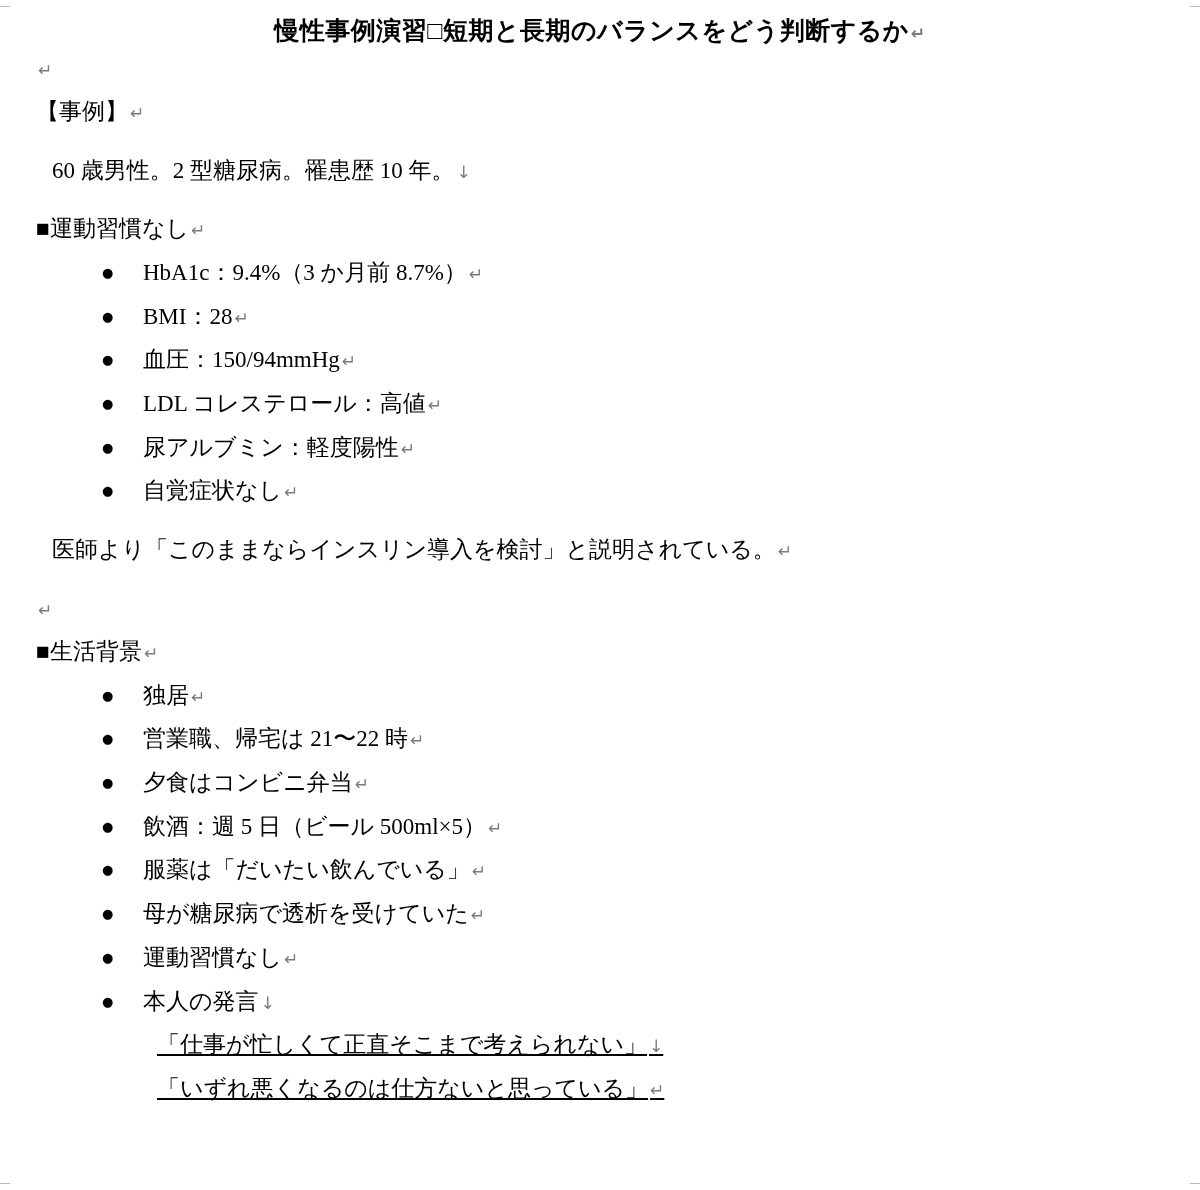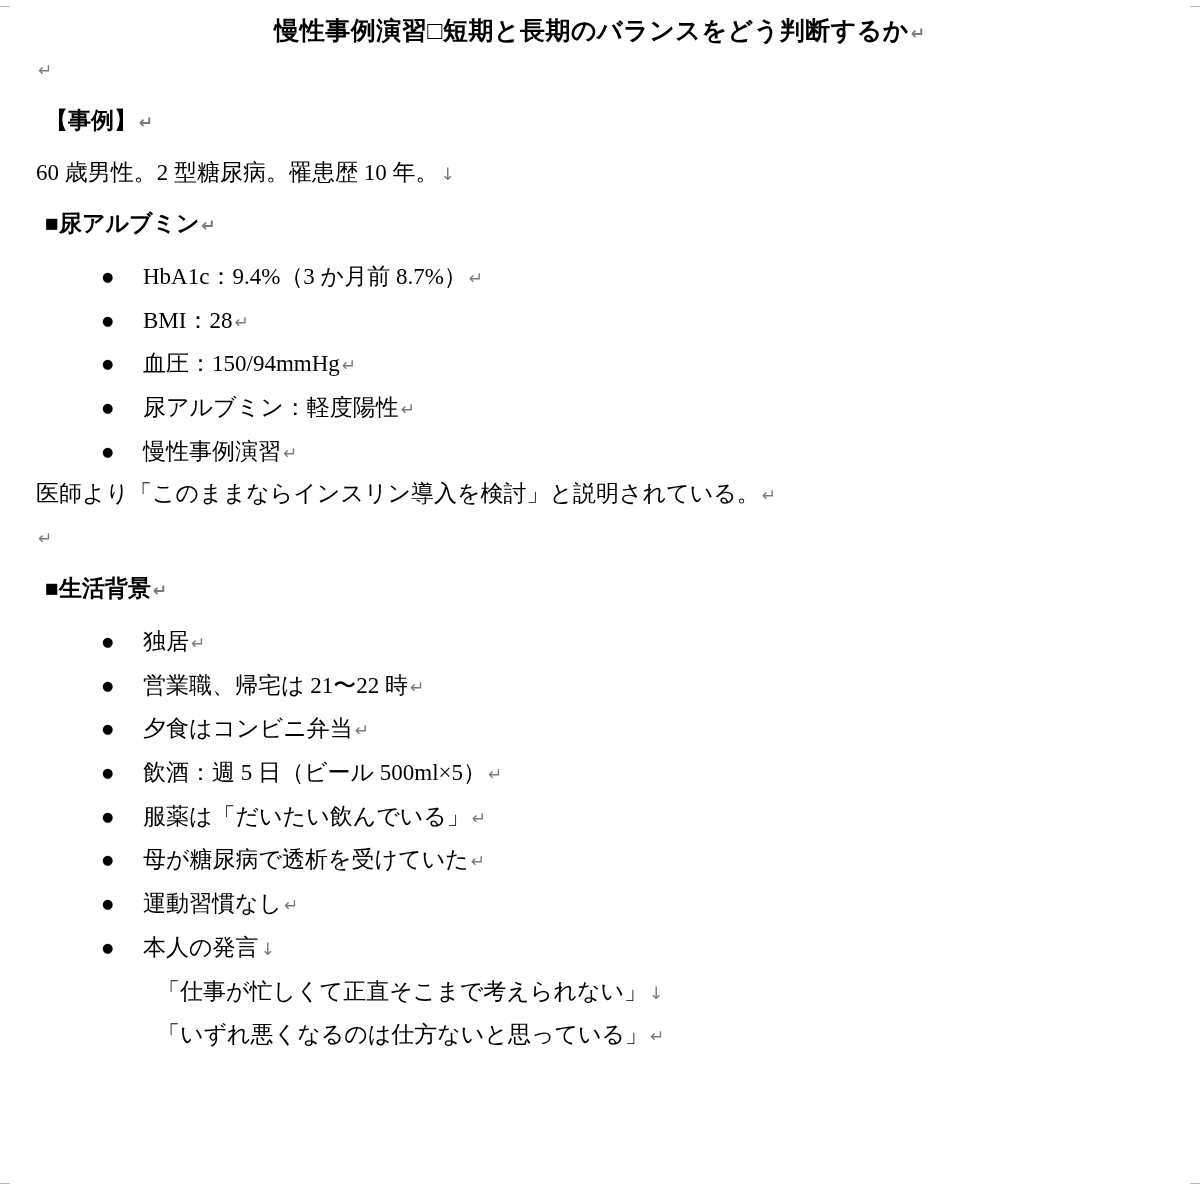--- a/index.html
+++ b/index.html
@@ -57,30 +57,30 @@
   }
   .blank-line {
     font-size: 23px;
     line-height: 1.86;
     height: 43px;
     padding-left: 6px;
   }
   .para {
     font-size: 23px;
     line-height: 1.86;
-    margin: 0;
+    margin: 16px;
     padding-left: 6px;
     white-space: nowrap;
   }
   .heading {
     font-size: 23px;
     line-height: 1.86;
-    margin: 9px;
+    margin: 0;
     padding-left: 6px;
-    font-weight: bold;
+    font-weight: normal;
     white-space: nowrap;
   }
   ul.bullets {
     list-style: none;
     margin: 0;
     padding: 0;
   }
   ul.bullets > li {
     font-size: 23px;
     line-height: 1.9;
@@ -95,20 +95,21 @@
     top: 0;
     font-size: 13px;
     line-height: 3.4;
     color: #000;
     font-family: "DejaVu Sans", sans-serif;
   }
   .sub-line {
     display: block;
     padding-left: 14px;
     white-space: nowrap;
+    text-decoration: underline;
   }
 </style>
 </head>
 <body>
 
 <div class="page">
 
   <span class="margin-mark mm-tl"></span>
   <span class="margin-mark mm-tr"></span>
   <span class="margin-mark mm-bl"></span>
@@ -125,29 +126,30 @@
   <p class="heading">
     <span>【事例】</span><span class="pilcrow">↵</span>
   </p>
 
   <p class="para">
     <span>60 歳男性。2 型糖尿病。罹患歴 10 年。</span><span class="arrow-ret">↓</span>
   </p>
 
 
   <p class="heading">
-    <span>■尿アルブミン</span><span class="pilcrow">↵</span>
+    <span>■運動習慣なし</span><span class="pilcrow">↵</span>
   </p>
 
   <ul class="bullets">
     <li><span>HbA1c：9.4%（3 か月前 8.7%）</span><span class="pilcrow">↵</span></li>
     <li><span>BMI：28</span><span class="pilcrow">↵</span></li>
     <li><span>血圧：150/94mmHg</span><span class="pilcrow">↵</span></li>
+    <li><span>LDL コレステロール：高値</span><span class="pilcrow">↵</span></li>
     <li><span>尿アルブミン：軽度陽性</span><span class="pilcrow">↵</span></li>
-    <li><span>慢性事例演習</span><span class="pilcrow">↵</span></li>
+    <li><span>自覚症状なし</span><span class="pilcrow">↵</span></li>
   </ul>
 
   <p class="para">
     <span>医師より「このままならインスリン導入を検討」と説明されている。</span><span class="pilcrow">↵</span>
   </p>
 
   <div class="blank-line">
     <span class="pilcrow">↵</span>
   </div>
 

